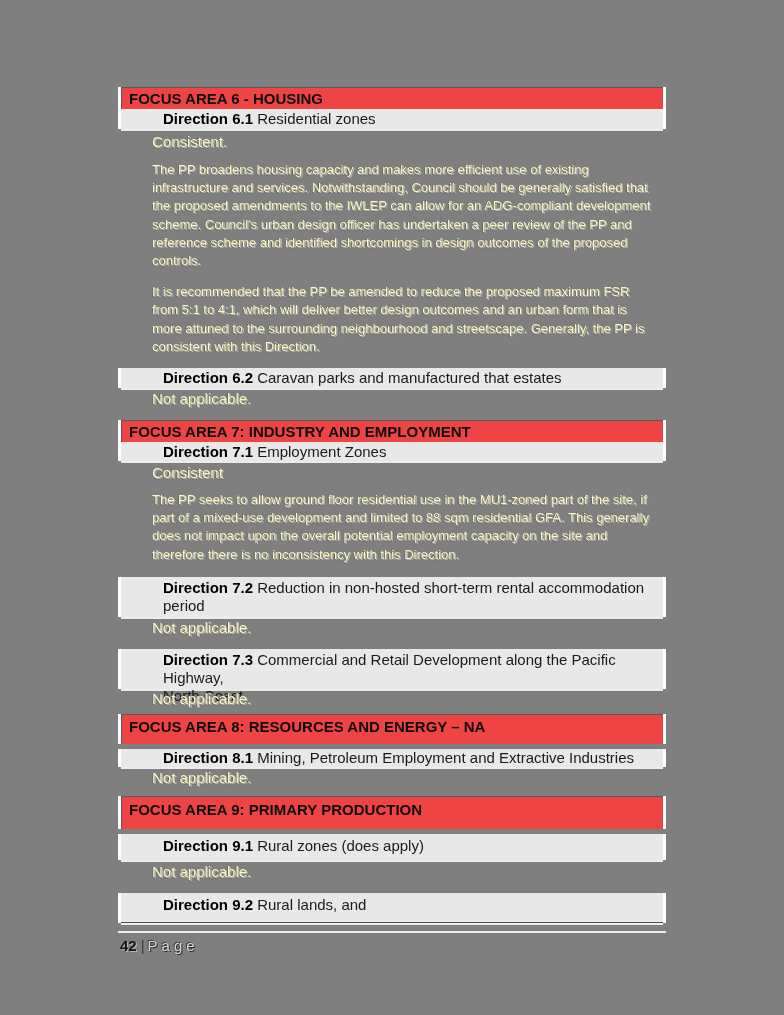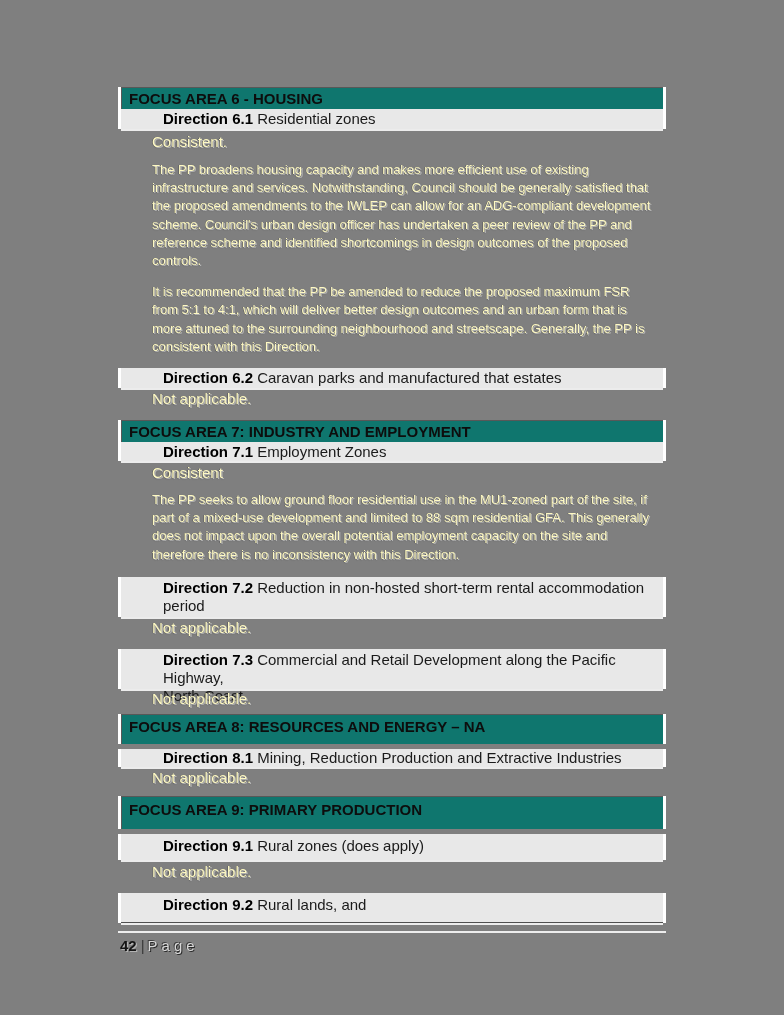--- a/index.html
+++ b/index.html
@@ -10,21 +10,21 @@
     font-family:"Liberation Sans", sans-serif;
     overflow:hidden;
   }
   .content{
     position:absolute;left:118px;top:0;width:548px;
   }
   
   .fa-bar{
     box-sizing:border-box;
     margin-left:3px;margin-right:3px;
-    background:#0f766e;
+    background:#ef4444;
     border-top:1px solid #585858;
     border-left:1px solid #585858;
     box-shadow:-3px 0 0 #ffffff, 3px 0 0 #ffffff;
     font-size:15px;font-weight:bold;color:#0d0d0d;
     padding-left:7px;
   }
   .dir-bar{
     box-sizing:border-box;
     margin-left:3px;margin-right:3px;
     background:#e8e8e8;
@@ -120,21 +120,21 @@
     <div class="dir-bar h40 mt12">
       <span class="b">Direction 7.3</span><span> Commercial and Retail Development along the Pacific Highway,</span>
       <span class="line2">North Coast</span>
     </div>
     <div class="status fuzzy mt1">Not applicable.</div>
 
     <div class="fa-bar h30t mt6">
       <span>FOCUS AREA 8: RESOURCES AND ENERGY – NA</span>
     </div>
     <div class="dir-bar h18 mt5">
-      <span class="b">Direction 8.1</span><span> Mining, Reduction Production and Extractive Industries</span>
+      <span class="b">Direction 8.1</span><span> Mining, Petroleum Employment and Extractive Industries</span>
     </div>
     <div class="status fuzzy mt2">Not applicable.</div>
 
     <div class="fa-bar h33t mt9">
       <span>FOCUS AREA 9: PRIMARY PRODUCTION</span>
     </div>
     <div class="dir-bar h26 mt5">
       <span class="b">Direction 9.1</span><span> Rural zones (does apply)</span>
     </div>
     <div class="status fuzzy mt3">Not applicable.</div>

